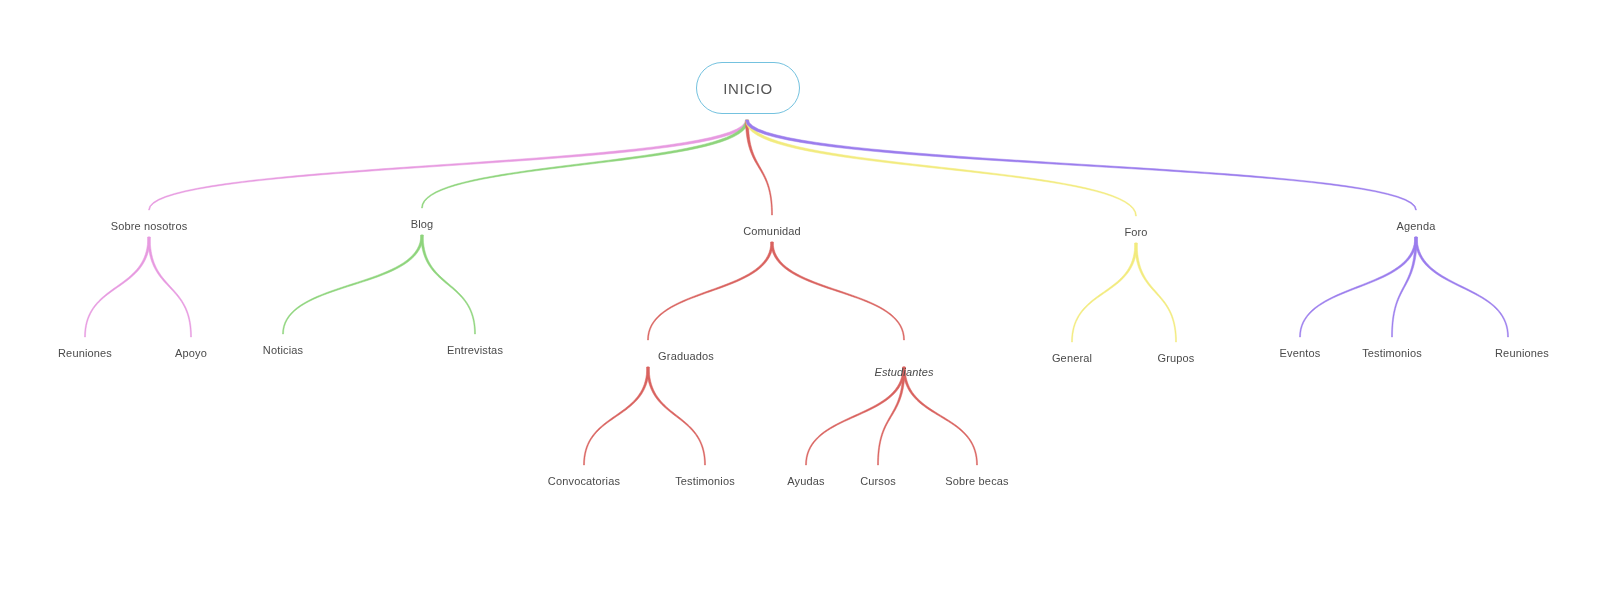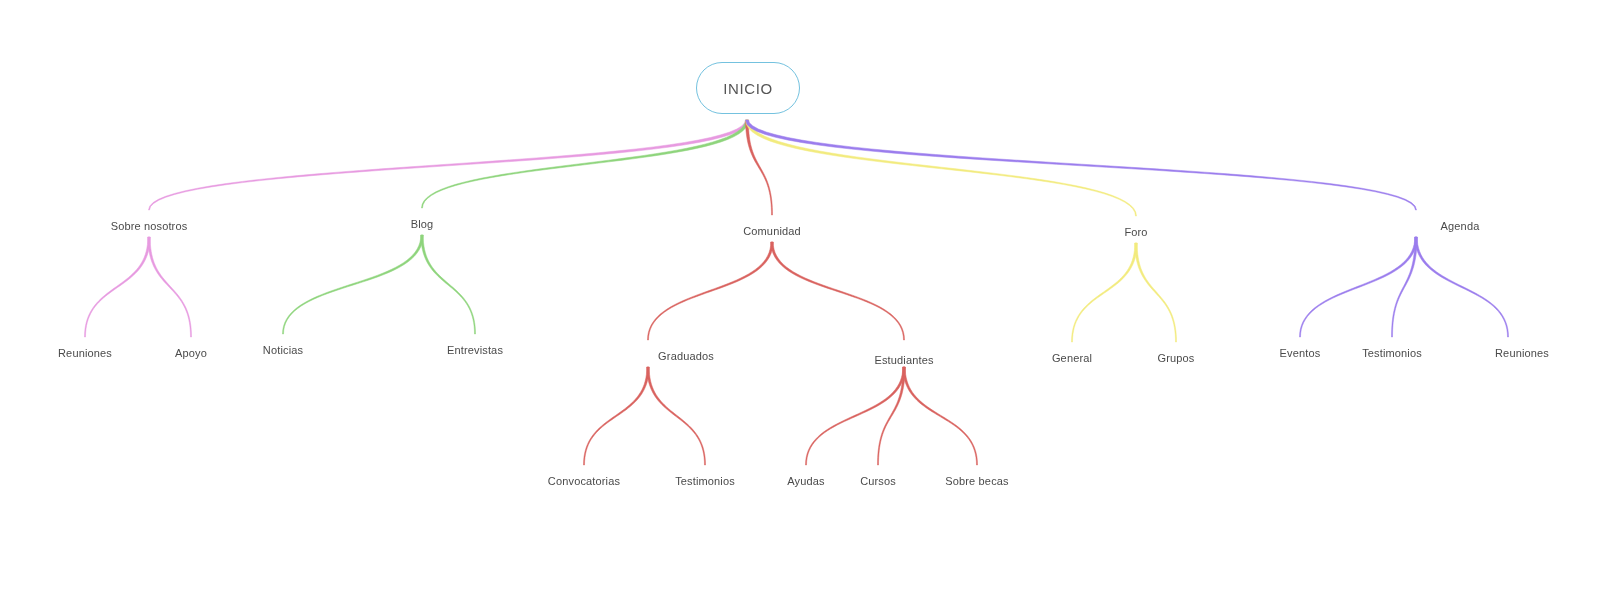--- a/index.html
+++ b/index.html
@@ -88,27 +88,27 @@
 
   <div class="root-node" style="left: 748px; top: 88px; width: 104px; height: 52px; border-color: rgb(116, 194, 223);">
     <span>INICIO</span>
   </div>
 
   <div id="node-labels">
       <div class="node-label" style="left: 149px; top: 226px;"><span>Sobre nosotros</span></div>
       <div class="node-label" style="left: 422px; top: 224px;"><span>Blog</span></div>
       <div class="node-label" style="left: 772px; top: 231px;"><span>Comunidad</span></div>
       <div class="node-label" style="left: 1136px; top: 232px;"><span>Foro</span></div>
-      <div class="node-label" style="left: 1416px; top: 226px; margin-left: 44px;"><span>Agenda</span></div>
+      <div class="node-label" style="left: 1416px; top: 226px;"><span>Agenda</span></div>
       <div class="node-label" style="left: 85px; top: 353px;"><span>Reuniones</span></div>
       <div class="node-label" style="left: 191px; top: 353px;"><span>Apoyo</span></div>
       <div class="node-label" style="left: 283px; top: 350px;"><span>Noticias</span></div>
       <div class="node-label" style="left: 475px; top: 350px;"><span>Entrevistas</span></div>
       <div class="node-label" style="left: 686px; top: 356px;"><span>Graduados</span></div>
-      <div class="node-label" style="left: 904px; top: 360px;"><span>Estudiantes</span></div>
+      <div class="node-label" style="left: 904px; top: 372px; font-style: italic;"><span>Estudiantes</span></div>
       <div class="node-label" style="left: 1072px; top: 358px;"><span>General</span></div>
       <div class="node-label" style="left: 1176px; top: 358px;"><span>Grupos</span></div>
       <div class="node-label" style="left: 1300px; top: 353px;"><span>Eventos</span></div>
       <div class="node-label" style="left: 1392px; top: 353px;"><span>Testimonios</span></div>
       <div class="node-label" style="left: 1508px; top: 353px; padding-left: 28px;"><span>Reuniones</span></div>
       <div class="node-label" style="left: 584px; top: 481px;"><span>Convocatorias</span></div>
       <div class="node-label" style="left: 705px; top: 481px;"><span>Testimonios</span></div>
       <div class="node-label" style="left: 806px; top: 481px;"><span>Ayudas</span></div>
       <div class="node-label" style="left: 878px; top: 481px;"><span>Cursos</span></div>
       <div class="node-label" style="left: 977px; top: 481px;"><span>Sobre becas</span></div>

